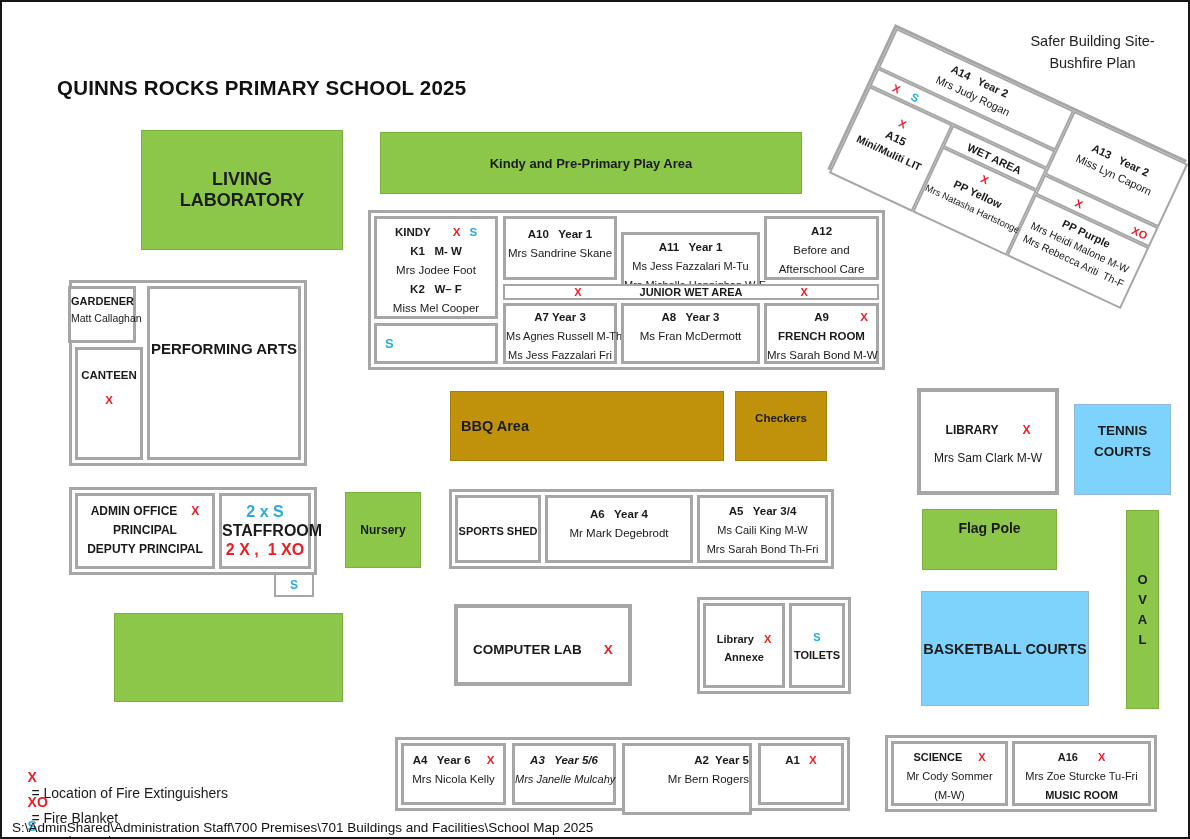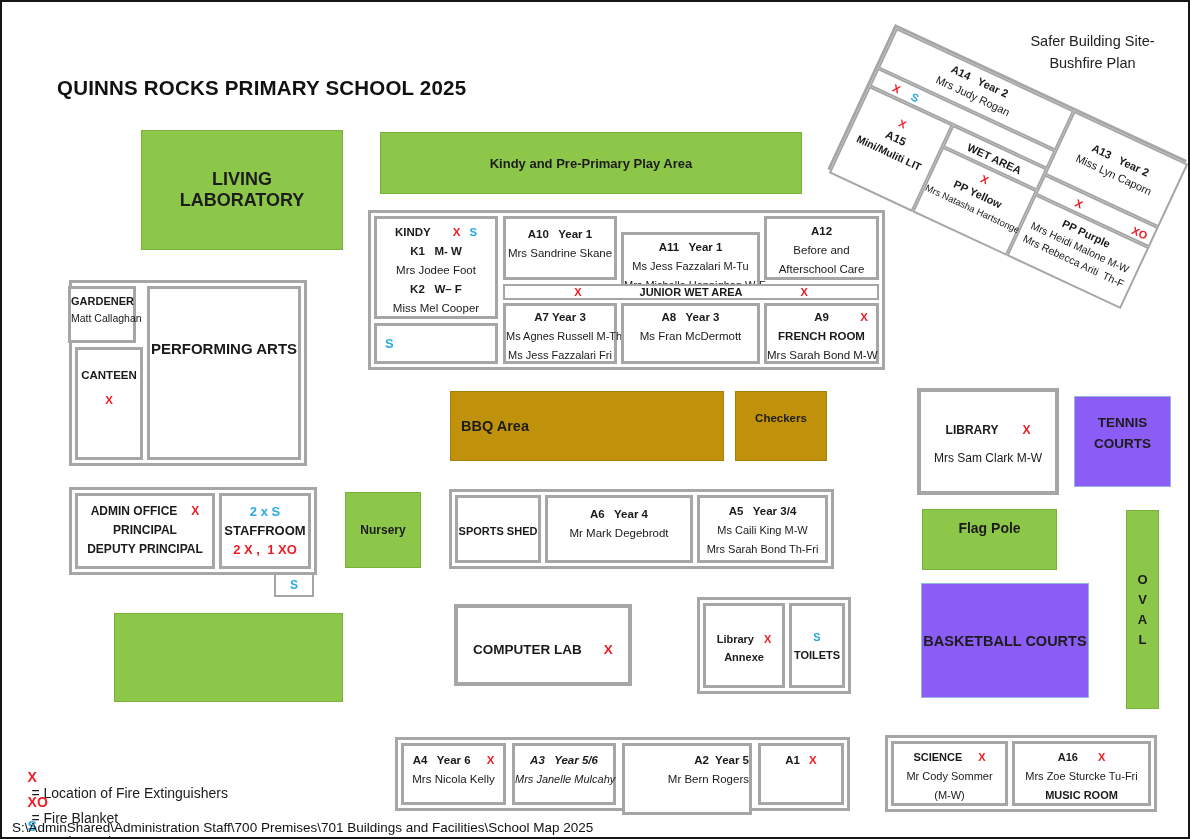--- a/index.html
+++ b/index.html
@@ -4,21 +4,21 @@
 <style>
   html,body{margin:0;padding:0;background:#fff;}
   .page{position:relative;width:1190px;height:839px;background:#fff;border:2px solid #161616;
         box-sizing:border-box;font-family:"Liberation Sans",sans-serif;color:#1a1a1a;overflow:hidden;}
   .title{position:absolute;font-size:20.5px;font-weight:bold;letter-spacing:.2px;color:#111;}
   .note{position:absolute;text-align:center;font-size:14.5px;line-height:22px;color:#222;}
   
   .area{position:absolute;box-sizing:border-box;display:flex;align-items:center;justify-content:center;
         font-weight:bold;color:#1c1c1c;text-align:center;}
   .green{background:#8dc74a;border:1px solid #7ab13a;}
-  .blue{background:#8b5cf6;border:1px solid #93b6da;}
+  .blue{background:#7dd3fc;border:1px solid #93b6da;margin-top:8px;}
   .gold{background:#c0920b;border:1px solid #a87f09;}
   
   .group{position:absolute;border:3px solid #a6a6a6;box-sizing:border-box;background:#fff;}
   .room{position:absolute;background:#fff;border:3px solid #a6a6a6;box-sizing:border-box;
         text-align:center;font-size:11.5px;line-height:19px;}
   .thin{border-width:2px;}
   .thick{border-width:4px;}
   .line{white-space:pre;display:block;}
   .b{font-weight:bold;}
   .x{color:#ee1c25;font-weight:bold;}
@@ -150,21 +150,21 @@
 
   <div class="group" style="left:67px;top:485px;width:248px;height:88px;"></div>
   <div class="room" style="left:73px;top:491px;width:140px;height:76px;padding-top:6px;font-size:12px;">
     <div class="trow">
       <span class="b">ADMIN OFFICE</span>
       <span class="x" style="margin-left:14px;">X</span>
     </div>
     <span class="line b">PRINCIPAL</span>
     <span class="line b">DEPUTY PRINCIPAL</span>
   </div>
-  <div class="room" style="left:217px;top:491px;width:92px;height:76px;padding-top:6px;font-size:13px;">
+  <div class="room" style="left:217px;top:491px;width:92px;height:76px;padding-top:6px;font-size:16px;">
     <span class="line s">2 x S</span>
     <span class="line b">STAFFROOM</span>
     <span class="line x">2 X ,  1 XO</span>
   </div>
   <div class="room thin" style="left:272px;top:571px;width:40px;height:24px;padding-top:3px;font-size:12px;line-height:14px;">
     <span class="s">S</span>
   </div>
 
   <div class="group" style="left:447px;top:487px;width:385px;height:80px;"></div>
   <div class="room" style="left:453px;top:493px;width:86px;height:68px;padding-top:24px;font-size:11px;">

